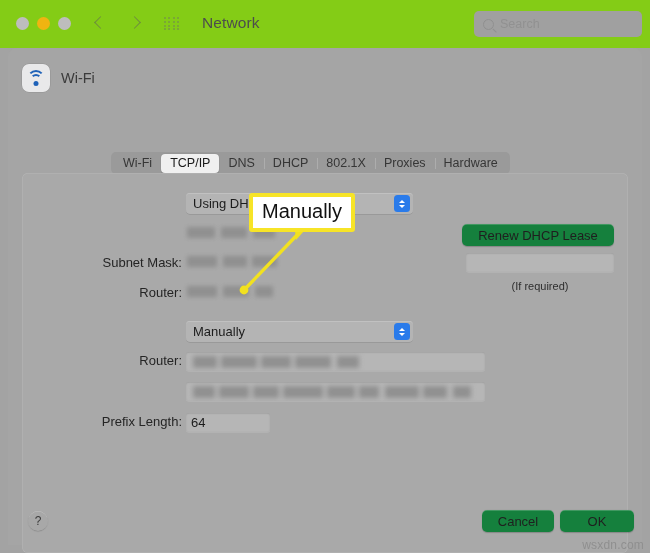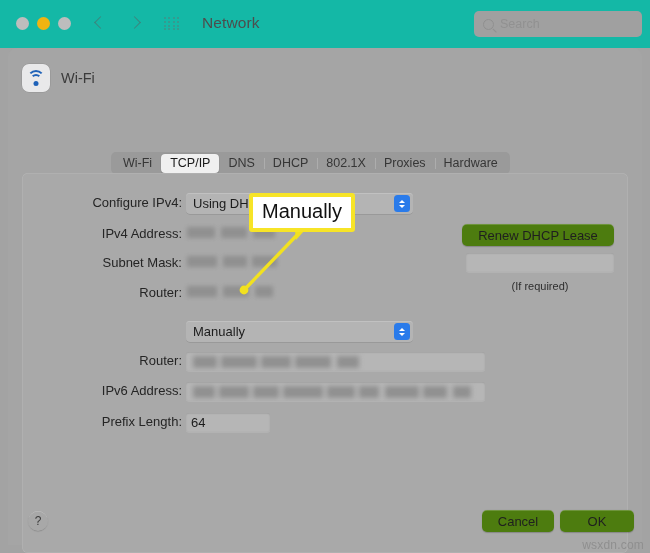--- a/index.html
+++ b/index.html
@@ -23,21 +23,21 @@
     width: 650px; height: 553px;
     background: #a3a3a3;
     overflow: hidden;
   }
 
   
   #titlebar {
     position: absolute;
     left: 0; top: 0;
     width: 650px; height: 48px;
-    background: #14b8a6;
+    background: #84cc16;
   }
 
   .traffic-lights {
     position: absolute;
     left: 16px; top: 17px;
     display: flex;
     gap: 8px;
     align-items: center;
   }
   .light {
@@ -305,21 +305,21 @@
   .redact-in s {
     position: absolute;
     top: 2px; height: 12px;
     background: #909090;
     display: block;
   }
 
   
   .btn {
     height: 22px;
-    background: #4d7c0f;
+    background: #15803d;
     border-radius: 5px;
     display: flex;
     align-items: center;
     justify-content: center;
     font-size: 13px;
     color: #1f1f1f;
     box-shadow: 0 .5px 1px rgba(0,0,0,.2), inset 0 .5px 0 rgba(255,255,255,.38);
     white-space: nowrap;
   }
 
@@ -445,34 +445,28 @@
       <span class="tab active">TCP/IP</span>
       <span class="tab">DNS</span>
       <span class="tab sep">DHCP</span>
       <span class="tab sep">802.1X</span>
       <span class="tab sep">Proxies</span>
       <span class="tab sep">Hardware</span>
     </div>
 
     <div id="contentbox">
 
-      <div class="row" style="left:0; top:22px; width:160px; justify-content:flex-end;">
-        <span class="lbl">Configure IPv4:</span>
-      </div>
       <div class="popup" style="position:absolute; left:164px; top:20px; width:227px;">
         <span class="val">Using DHCP</span>
         <span class="stepper">
           <i class="up"></i>
             <i class="down"></i>
         </span>
       </div>
 
-      <div class="row" style="left:0; top:53px; width:160px; justify-content:flex-end;">
-        <span class="lbl">IPv4 Address:</span>
-      </div>
       <div class="redact" style="position:absolute; left:165px; top:53px; width:100px;">
         <s style="left:0; width:28px;"></s>
           <s style="left:34px; width:26px;"></s>
           <s style="left:66px; width:22px;"></s>
       </div>
 
       <div class="row" style="left:0; top:82px; width:160px; justify-content:flex-end;">
         <span class="lbl">Subnet Mask:</span>
       </div>
       <div class="redact" style="position:absolute; left:165px; top:82px; width:100px;">
@@ -513,23 +507,20 @@
       <div class="tfield" style="position:absolute; left:164px; top:179px; width:299px;">
         <div class="redact-in">
           <s style="left:2px; width:24px;"></s>
             <s style="left:30px; width:36px;"></s>
           <s style="left:70px; width:30px;"></s>
             <s style="left:104px; width:36px;"></s>
           <s style="left:146px; width:22px;"></s>
         </div>
       </div>
 
-      <div class="row" style="left:0; top:210px; width:160px; justify-content:flex-end;">
-        <span class="lbl">IPv6 Address:</span>
-      </div>
       <div class="tfield" style="position:absolute; left:164px; top:209px; width:299px;">
         <div class="redact-in">
           <s style="left:2px; width:22px;"></s>
             <s style="left:28px; width:30px;"></s>
           <s style="left:62px; width:26px;"></s>
             <s style="left:92px; width:40px;"></s>
           <s style="left:136px; width:28px;"></s>
             <s style="left:168px; width:20px;"></s>
           <s style="left:194px; width:34px;"></s>
             <s style="left:232px; width:24px;"></s>

